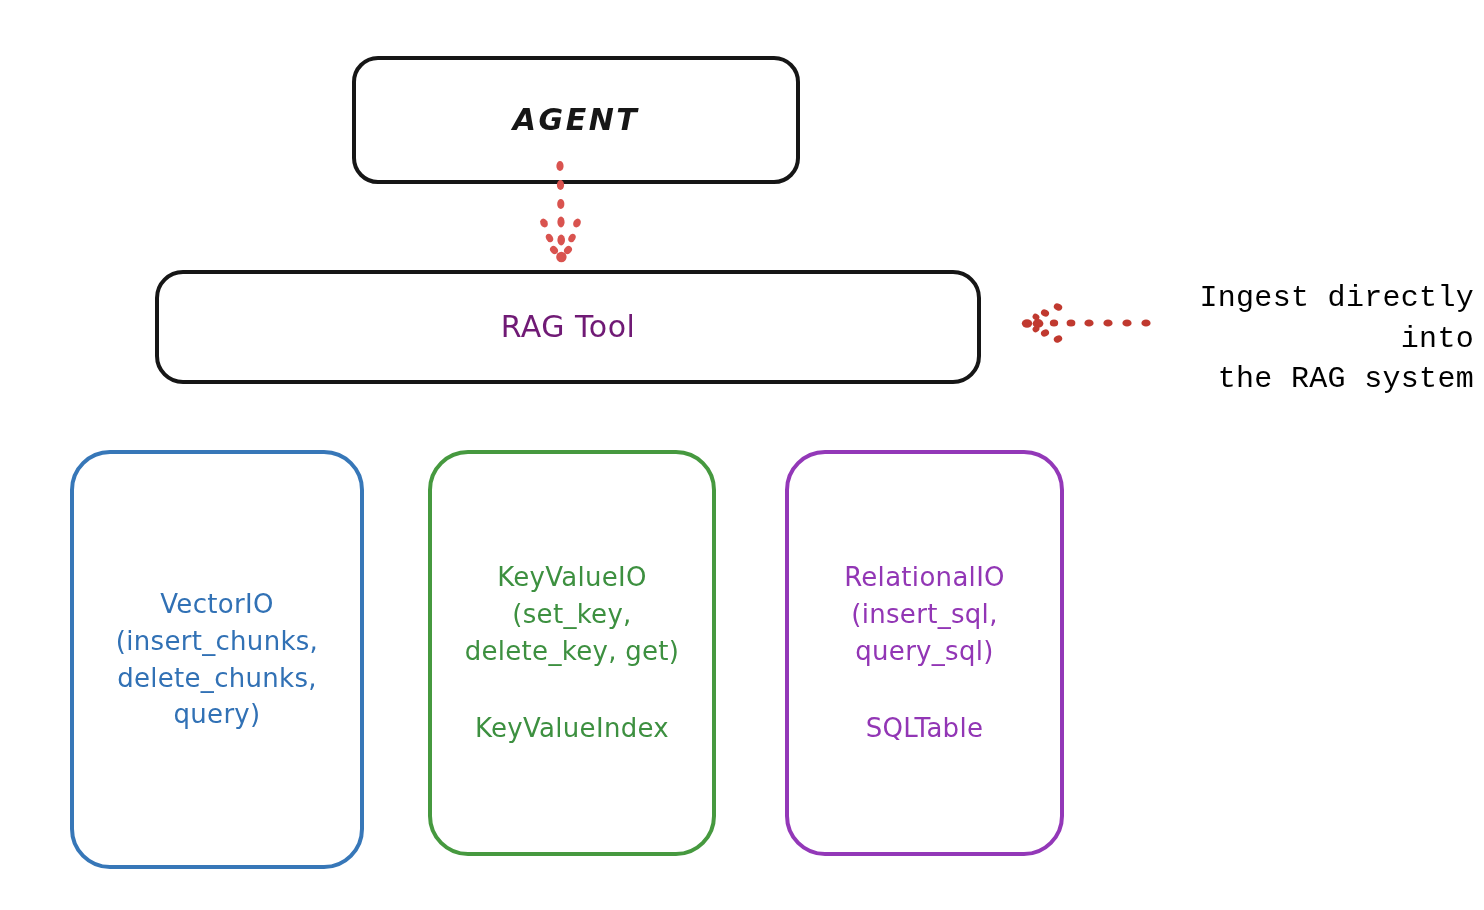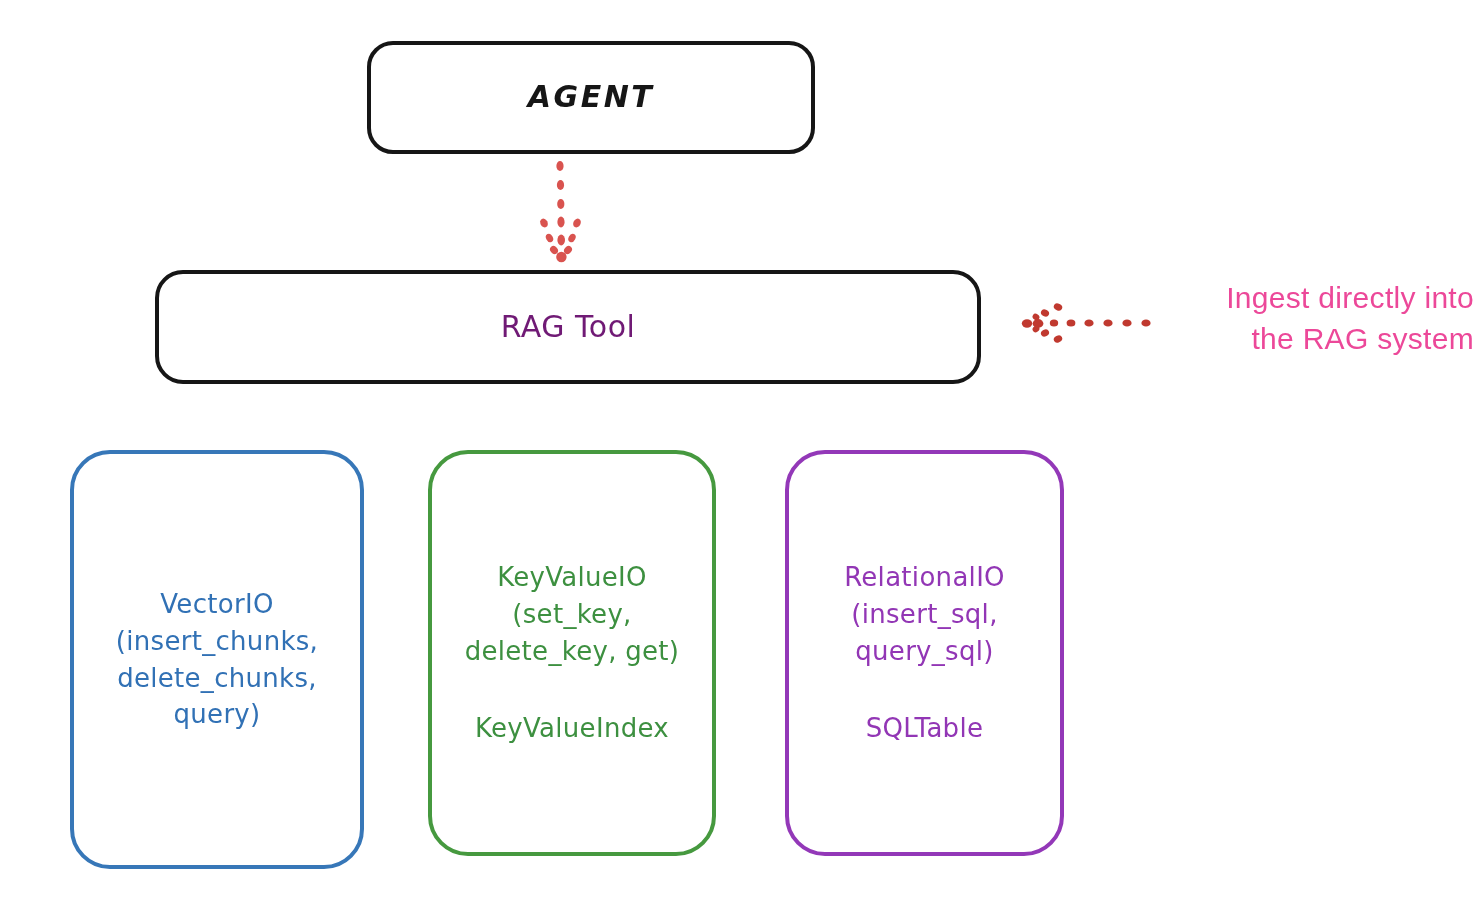--- a/index.html
+++ b/index.html
@@ -27,26 +27,25 @@
     text-align: center;
   }
   .node-label {
     white-space: pre-line;
     line-height: 1.28;
   }
 
   
   #agent-node {
     left: 352px;
-    top: 41px;
+    top: 56px;
     width: 448px;
-    height: 113px;
+    height: 128px;
     border: 4.5px solid #161616;
     border-radius: 26px;
-    margin-left: 15px;
   }
   #agent-node .node-label {
     font-family: "DejaVu Sans", sans-serif;
     font-style: italic;
     font-weight: 700;
     font-size: 30px;
     letter-spacing: 2.5px;
     color: #161616;
   }
 
@@ -126,22 +125,22 @@
     width: 136px;
     height: 54px;
   }
 
   
   #ingest-annotation {
     position: absolute;
     left: 1144px;
     top: 278px;
     width: 330px;
-    color: #ec4899;
-    font-family: Liberation Sans, sans-serif;
+    color: #000000;
+    font-family: Liberation Mono, monospace;
     font-size: 30px;
     line-height: 1.35;
     text-align: right;
     white-space: pre-line;
     letter-spacing: 0.3px;
   }
 </style>
 </head>
 <body>
 

